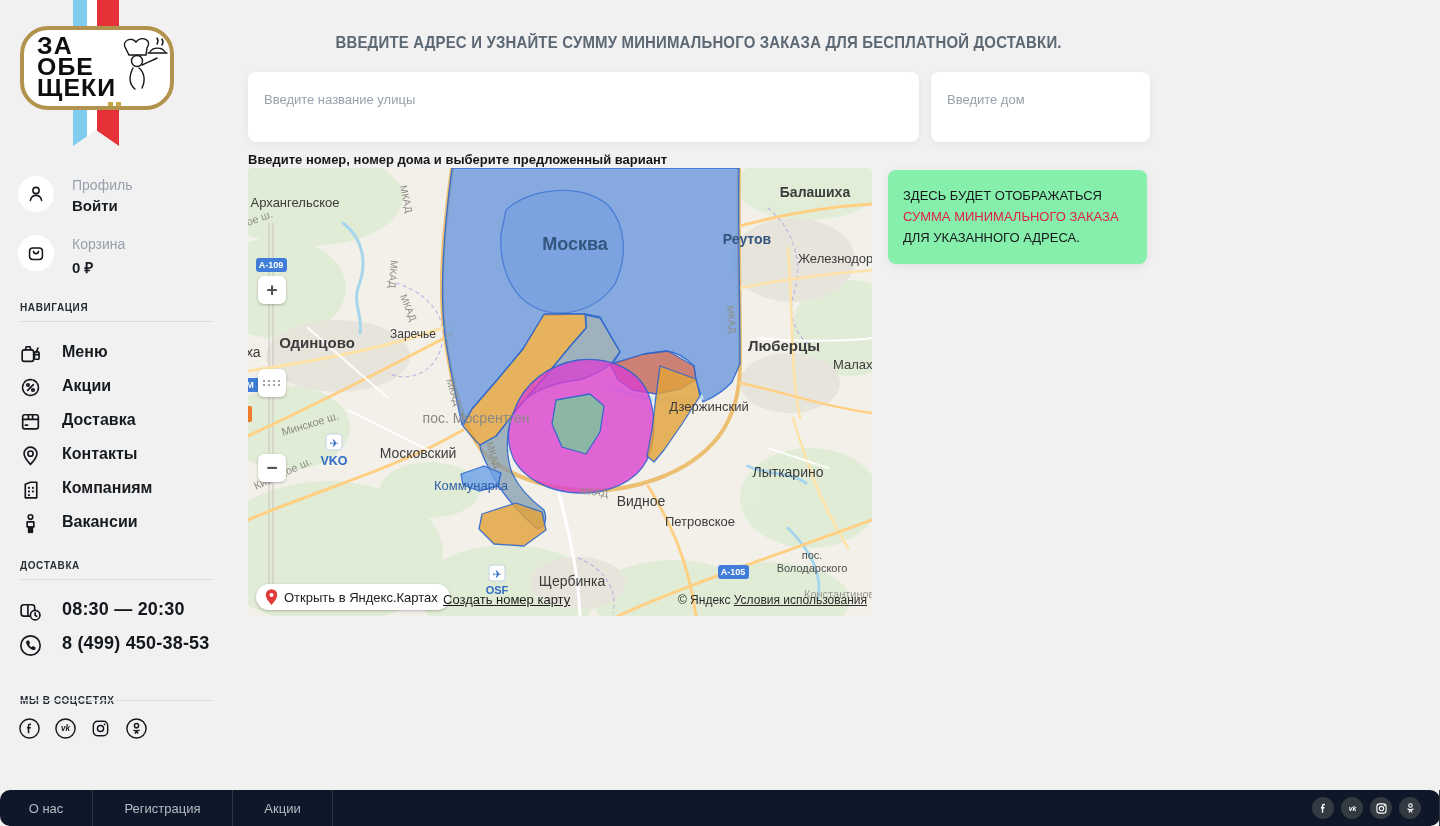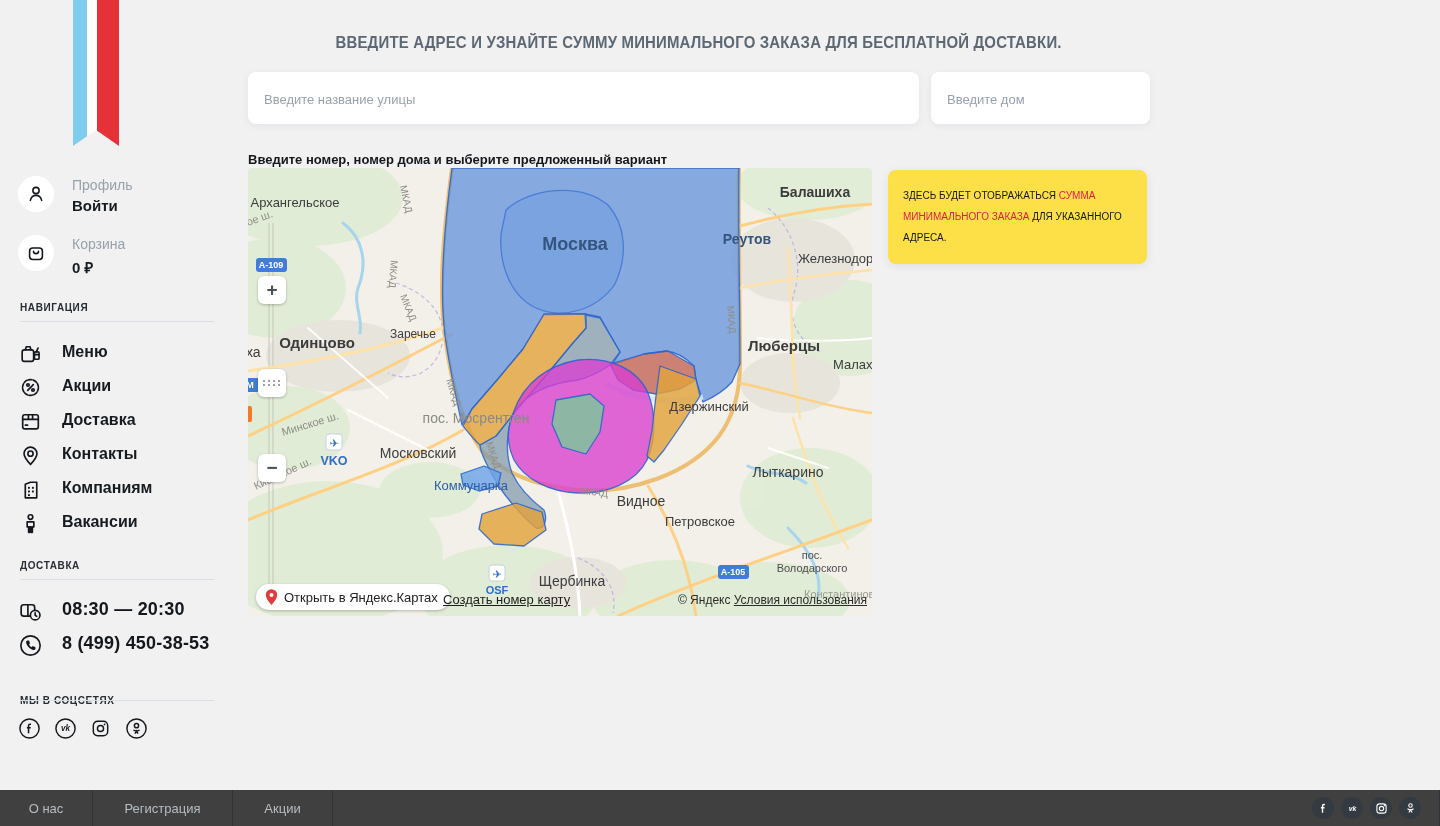--- a/index.html
+++ b/index.html
@@ -35,21 +35,21 @@
   .contact-row .cico { position:absolute; left:17px; top:0; }
   .contact-row .ctext { position:absolute; left:62px; top:1px; font-size:18px; font-weight:bold; color:#14181c; letter-spacing:.2px; }
 
   .soc-outline { position:absolute; top:717px; width:23px; height:23px; cursor:pointer; }
 
   
   .heading { position:absolute; left:248px; top:33px; width:902px; text-align:center;
              font-size:17px; font-weight:bold; color:#5c6873; letter-spacing:.2px; white-space:nowrap; }
   .heading span { display:inline-block; transform:scaleX(.88); transform-origin:center; }
 
-  .input-card { position:absolute; top:72px; height:52px; background:#fff; border-radius:8px;
+  .input-card { position:absolute; top:72px; height:70px; background:#fff; border-radius:8px;
                 box-shadow:0 2px 8px rgba(30,40,60,.06); }
   .input-card input { width:100%; height:40px; border:0; outline:none; background:transparent;
                       padding:14px 16px 0 16px; font-size:13px; color:#333; font-family:inherit; }
   .input-card input::placeholder { color:#98a2ac; }
 
   .hint { position:absolute; left:248px; top:152px; font-size:13px; font-weight:bold; color:#15181b; }
 
   .map-wrap { position:absolute; left:248px; top:168px; width:624px; height:448px; border-radius:4px;
               overflow:hidden; background:#f2f0e9; cursor:grab; }
   .map-btn { position:absolute; width:28px; height:28px; background:#fff; border-radius:6px;
@@ -59,47 +59,70 @@
   .ruler-dots i { width:2px; height:2px; border-radius:50%; background:#7b8288; }
 
   .pin-btn { position:absolute; left:8px; bottom:6px; height:26px; background:#fff; border-radius:13px;
              box-shadow:0 1px 3px rgba(0,0,0,.25); display:flex; align-items:center; gap:6px;
              padding:0 12px 0 9px; font-size:13px; color:#222; cursor:pointer; white-space:nowrap; }
   .map-link { position:absolute; left:195px; bottom:9px; font-size:13px; color:#1c1c1c;
               text-decoration:underline; cursor:pointer; white-space:nowrap; }
   .map-copy { position:absolute; right:5px; bottom:9px; font-size:12px; color:#2b2b2b; white-space:nowrap; }
   .map-copy .terms { text-decoration:underline; cursor:pointer; }
 
-  .info-card { position:absolute; left:888px; top:170px; width:259px; background:#fde047; border-radius:8px;
+  .info-card { position:absolute; left:888px; top:170px; width:259px; background:#86efac; border-radius:8px;
                box-shadow:0 2px 10px rgba(30,40,60,.08); padding:15px 16px 16px 15px;
-               font-size:10px; line-height:21px; color:#15181b; }
+               font-size:13px; line-height:21px; color:#15181b; }
   .info-card .hl { color:#e01e4d; }
 
   
-  .footer { position:absolute; left:0; bottom:0; width:1440px; height:36px; background:#404040;
-            display:flex; align-items:stretch; }
+  .footer { position:absolute; left:0; bottom:0; width:1440px; height:36px; background:#0f172a;
+            display:flex; align-items:stretch;border-radius:10px; }
   .f-cell { display:flex; align-items:center; justify-content:center; font-size:13px; color:#b6bdc3;
             border-right:1px solid #2e343b; cursor:pointer; }
   .f-spacer { flex:1; }
   .f-soc { display:flex; align-items:center; gap:7px; padding-right:18px; border-right:1px solid #2e343b; }
   .f-soc .fs { width:22px; height:22px; border-radius:50%; background:#343a41; display:flex;
                align-items:center; justify-content:center; cursor:pointer; }
   .f-copy { width:185px; display:flex; align-items:center; justify-content:center;
             font-size:13px; color:#959ea6; margin-right:37px; }
 
   svg text { font-family:"Liberation Sans", sans-serif; }
   .mono-plane { font-family:"DejaVu Sans", sans-serif; }
 </style>
 </head>
 <body>
 
 <div class="sidebar">
 
   <div class="ribbon"></div>
 
+  <div class="logo-badge">
+    <div class="logo-text">
+      <div>ЗА</div>
+      <div>ОБЕ</div>
+      <div>ЩЕКИ</div>
+    </div>
+    <div class="logo-chef">
+      <svg width="62" height="62" viewBox="0 0 62 62" fill="none" stroke="#151515" stroke-width="1.4" stroke-linecap="round">
+        <path d="M20,17 C14,9 26,4 30,10 C35,3 47,8 41,16 L40,23 L23,23 Z" fill="#fff"></path>
+        <circle cx="31" cy="29" r="5.5"></circle>
+        <path d="M27,36 C23,44 23,52 29,57"></path>
+        <path d="M33,36 C38,40 40,48 36,56"></path>
+        <path d="M36,33 C42,30 47,28 51,26"></path>
+        <path d="M44,20 A8,6 0 0 1 59,20" fill="#fff"></path>
+        <path d="M42,21 L61,21"></path>
+        <path d="M51,12 q2,-3 0,-6 M56,13 q2,-3 0,-6"></path>
+      </svg>
+    </div>
+    <div class="logo-dots">
+        <i></i>
+        <i></i>
+      </div>
+  </div>
 
   <div class="round-ico" style="left:18px; top:176px;">
     <svg width="22" height="22" viewBox="0 0 24 24" fill="none" stroke="#14181c" stroke-width="1.7" stroke-linecap="round">
       <circle cx="12" cy="8.2" r="3.4"></circle>
       <path d="M5.8,19 C6.8,14.8 9.2,13.5 12,13.5 C14.8,13.5 17.2,14.8 18.2,19"></path>
     </svg>
   </div>
   <div class="side-label" style="top:177px;">Профиль</div>
   <div class="side-value" style="top:197px;">Войти</div>
 

